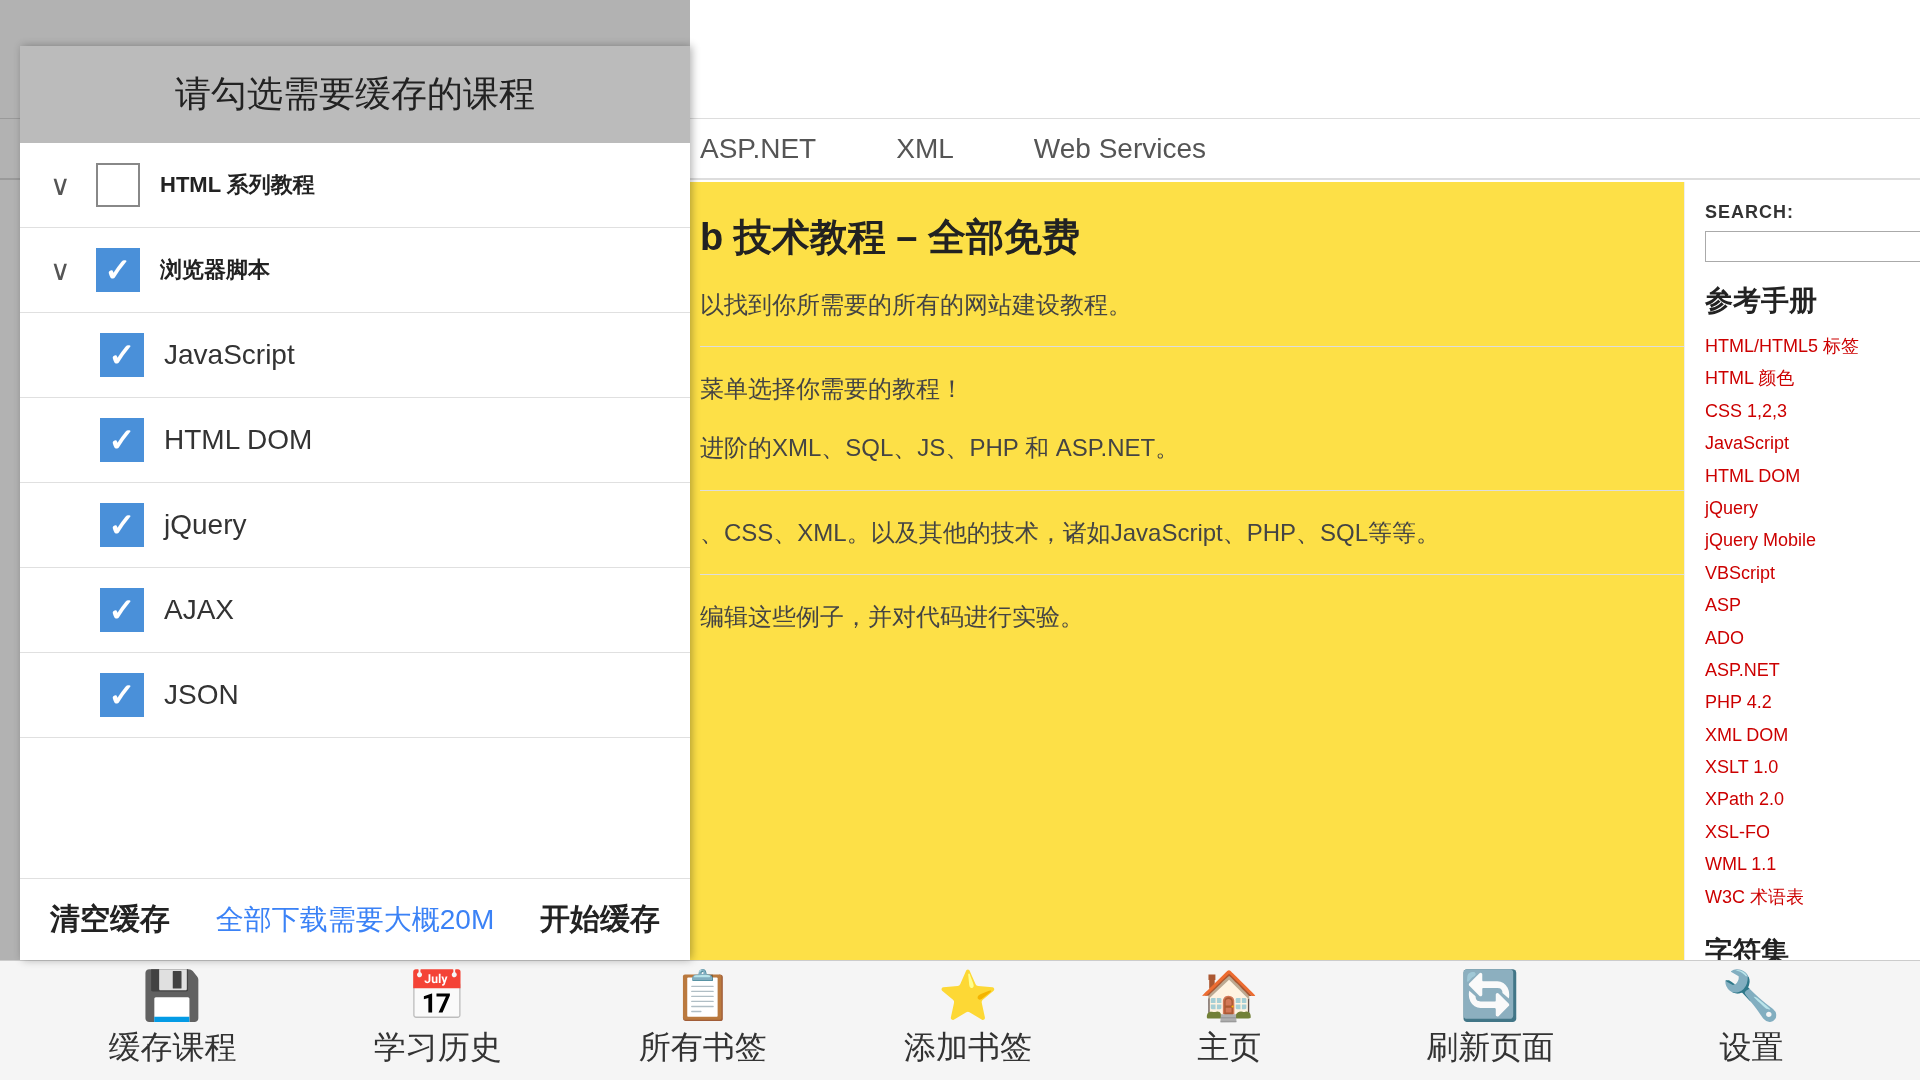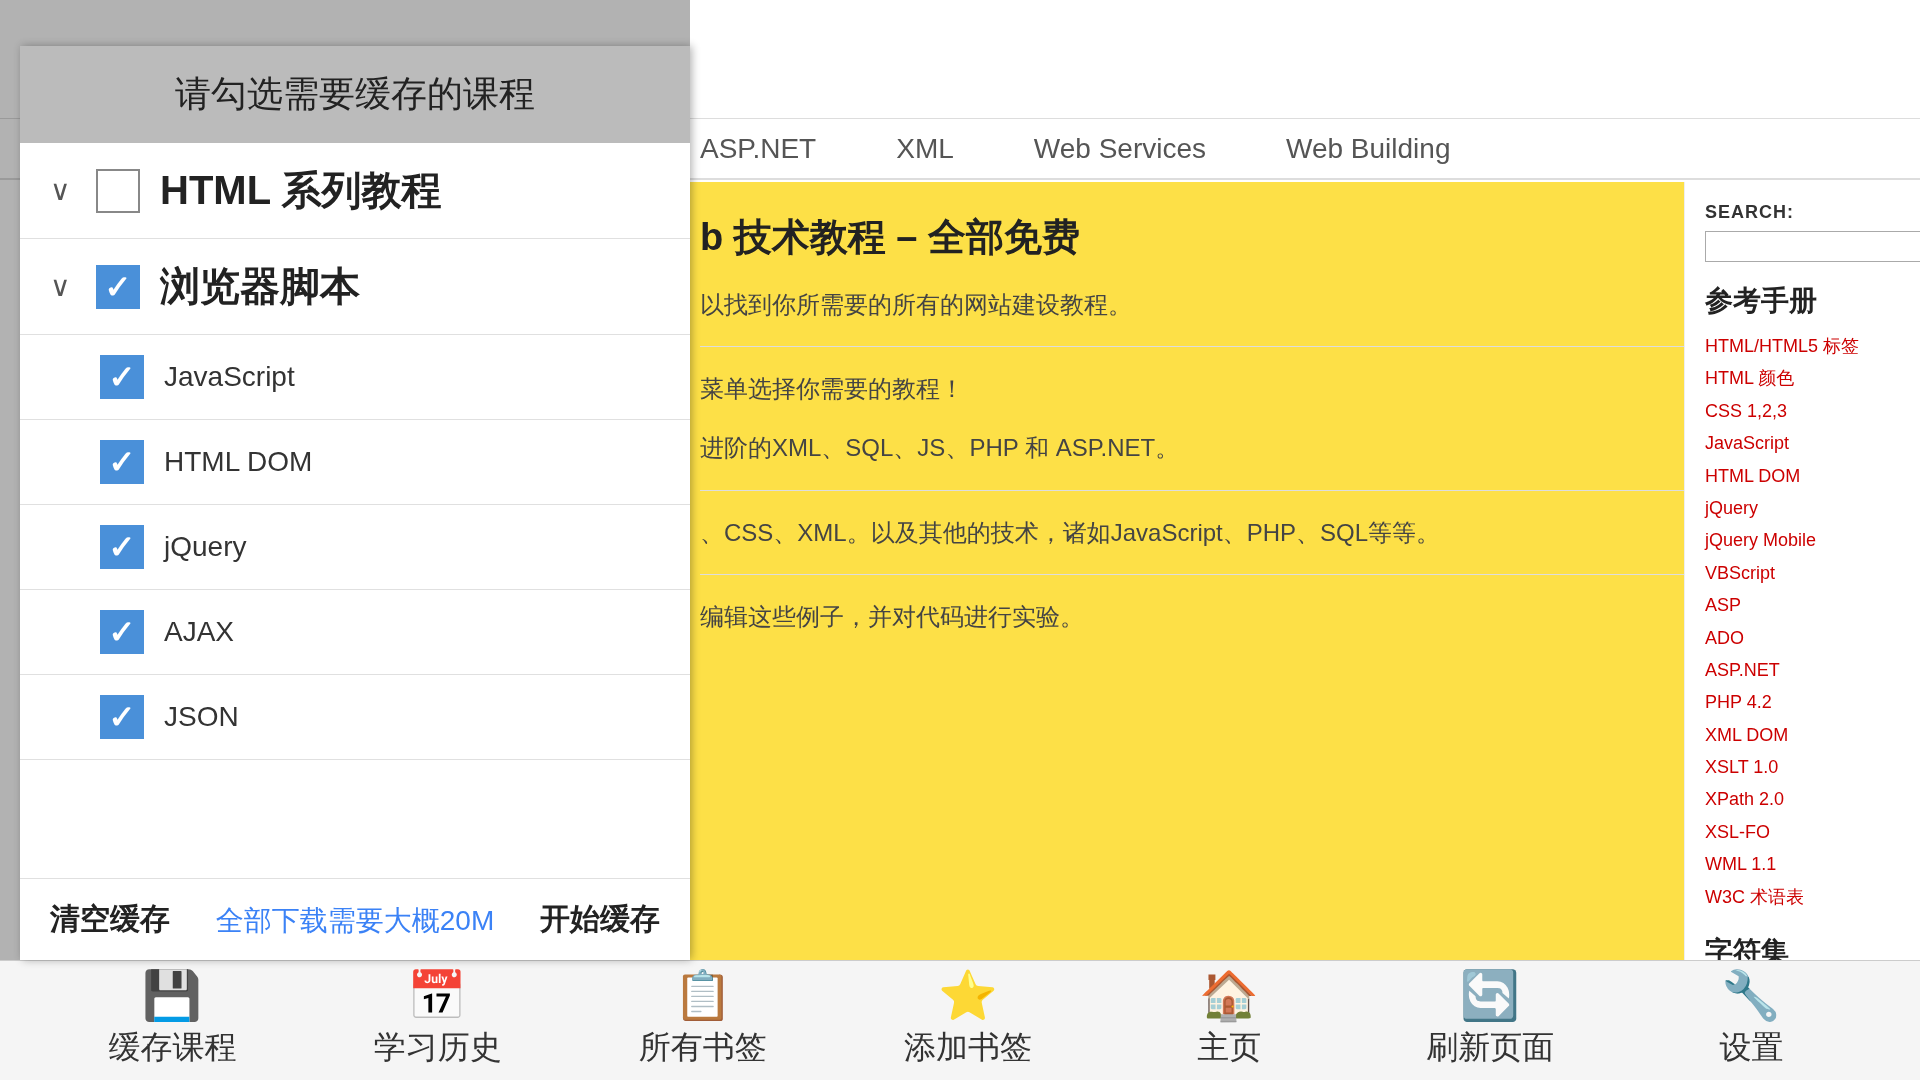--- a/index.html
+++ b/index.html
@@ -259,36 +259,36 @@
     }
 
     .checkbox-check {
       color: #fff;
       font-size: 32px;
       font-weight: bold;
       line-height: 1;
     }
 
     .category-label {
-      font-size: 40px;
+      font-size: 22px;
       color: #222;
       font-weight: bold;
     }
 
     .sub-label {
       font-size: 28px;
       color: #333;
       font-weight: normal;
     }
 
     
     .modal-footer {
       padding: 20px 30px;
       display: flex;
-      align-items: flex-end;
+      align-items: center;
       justify-content: space-between;
       border-top: 1px solid #e0e0e0;
       background: #fff;
     }
 
     .footer-btn-clear {
       font-size: 30px;
       font-weight: bold;
       color: #222;
       cursor: pointer;
@@ -310,21 +310,20 @@
 <body>
 
 <div class="bg-page"></div>
 
 <div class="nav-bar">
   <div class="nav-tabs">
 
   <div class="nav-tab">ASP.NET</div>
       <div class="nav-tab">XML</div>
       <div class="nav-tab">Web Services</div>
-      <div class="nav-tab">Web Building</div>
     </div>
 </div>
 
 <div class="main-content">
   <div class="main-title">b 技术教程 – 全部免费</div>
   <div class="main-desc">以找到你所需要的所有的网站建设教程。</div>
   <hr class="main-divider">
   <div class="main-desc">菜单选择你需要的教程！</div>
   <div class="main-desc">进阶的XML、SQL、JS、PHP 和 ASP.NET。</div>
   <hr class="main-divider">

